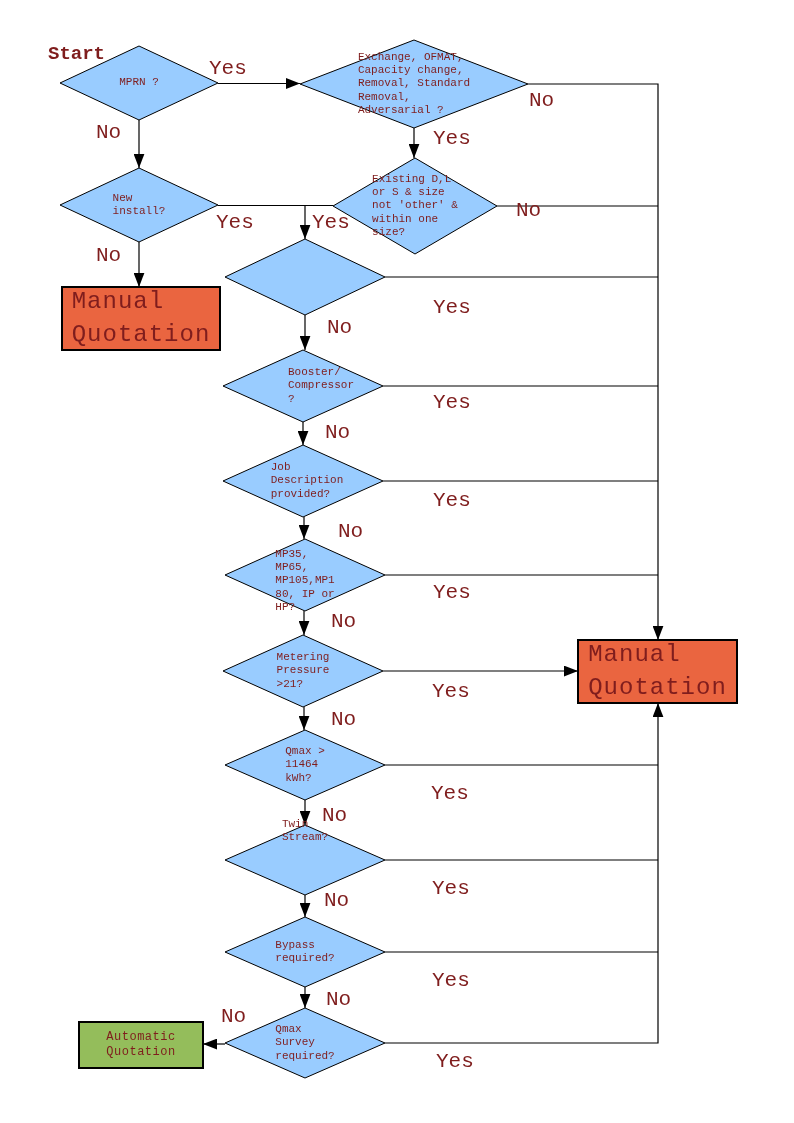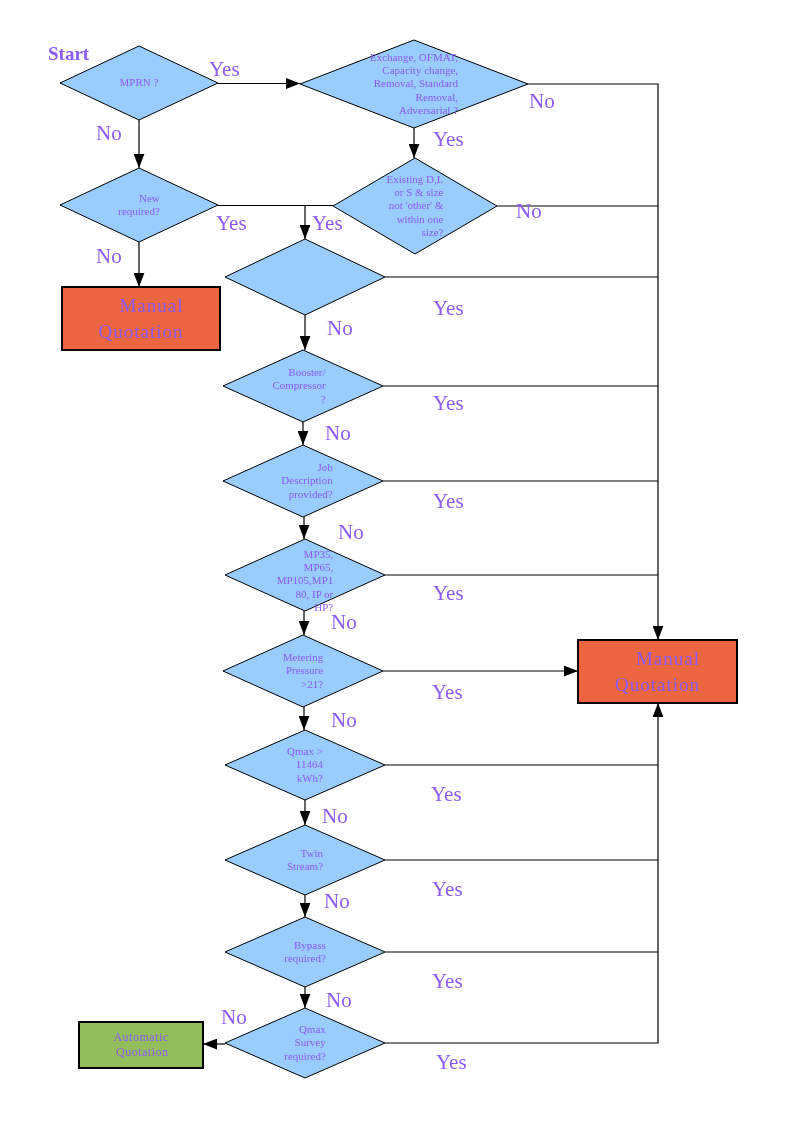--- a/index.html
+++ b/index.html
@@ -1,30 +1,30 @@
 <!DOCTYPE html>
 <html style="--background: #ffffff; --diamond-fill: #99ccff; --manual-fill: #ea6540; --auto-fill: #94bd5b; --line: #000000;"><head>
 <meta charset="utf-8">
 <style>
   html,body{margin:0;padding:0;background:#fff;}
   .canvas{
     position:relative;width:794px;height:1123px;
     background:var(--background,#ffffff);
-    font-family:Liberation Serif, serif;color:#8b5cf6;overflow:hidden;
+    font-family:Liberation Mono, monospace;color:#7f1d1d;overflow:hidden;
   }
   .canvas svg{position:absolute;left:0;top:0;}
   .shape-decision{fill:var(--diamond-fill,#99ccff);stroke:var(--line,#000);stroke-width:1;}
   .shape-manual{fill:var(--manual-fill,#ea6540);stroke:var(--line,#000);stroke-width:2;}
   .shape-auto{fill:var(--auto-fill,#94bd5b);stroke:var(--line,#000);stroke-width:2;}
   .edge{stroke:var(--line,#000);stroke-width:1.2;fill:none;}
   .node-label{
     position:absolute;display:flex;align-items:center;justify-content:center;
-    text-align:right;white-space:pre-line;font-size:11px;line-height:1.2;
+    text-align:left;white-space:pre-line;font-size:11px;line-height:1.2;
   }
-  .box-label{font-size:19px;line-height:1.35;letter-spacing:1px;}
+  .box-label{font-size:24px;line-height:1.35;letter-spacing:1px;}
   .auto-label{font-size:12px;line-height:1.25;letter-spacing:.5px;}
   .edge-label{position:absolute;font-size:21px;white-space:nowrap;}
   .start-label{position:absolute;font-size:19px;font-weight:bold;}
 </style>
 </head>
 <body>
 
 <div class="canvas">
 
   <svg width="794" height="1123" viewBox="0 0 794 1123">
@@ -82,44 +82,44 @@
 
   <div class="start-label" style="left:48px;top:43px;">Start</div>
 
   <div class="node-label" style="left:60px;top:46px;width:158px;height:74px;">MPRN ?</div>
   <div class="node-label" style="left:300px;top:40px;width:228px;height:88px;">Exchange, OFMAT,
 Capacity change,
 Removal, Standard
 Removal,
 Adversarial ?</div>
   <div class="node-label" style="left:60px;top:168px;width:158px;height:74px;">New
-required?</div>
+install?</div>
   <div class="node-label" style="left:333px;top:158px;width:164px;height:96px;">Existing D,L
 or S &amp; size
 not 'other' &amp;
 within one
 size?</div>
-  <div class="node-label" style="left:219px;top:350px;width:160px;height:72px;">Booster/
+  <div class="node-label" style="left:241px;top:350px;width:160px;height:72px;">Booster/
 Compressor
 ?</div>
   <div class="node-label" style="left:227px;top:445px;width:160px;height:72px;">Job
 Description
 provided?</div>
   <div class="node-label" style="left:225px;top:545px;width:160px;height:72px;">MP35,
 MP65,
 MP105,MP1
 80, IP or
 HP?</div>
   <div class="node-label" style="left:223px;top:635px;width:160px;height:72px;">Metering
 Pressure
 &gt;21?</div>
   <div class="node-label" style="left:225px;top:730px;width:160px;height:70px;">Qmax &gt;
 11464
 kWh?</div>
-  <div class="node-label" style="left:225px;top:825px;width:160px;height:70px;">Twin
+  <div class="node-label" style="left:225px;top:796px;width:160px;height:70px;">Twin
 Stream?</div>
   <div class="node-label" style="left:225px;top:917px;width:160px;height:70px;">Bypass
 required?</div>
   <div class="node-label" style="left:225px;top:1008px;width:160px;height:70px;">Qmax
 Survey
 required?</div>
 
   <div class="node-label box-label" style="left:62px;top:287px;width:158px;height:63px;">Manual
 Quotation</div>
   <div class="node-label box-label" style="left:578px;top:640px;width:159px;height:63px;">Manual

